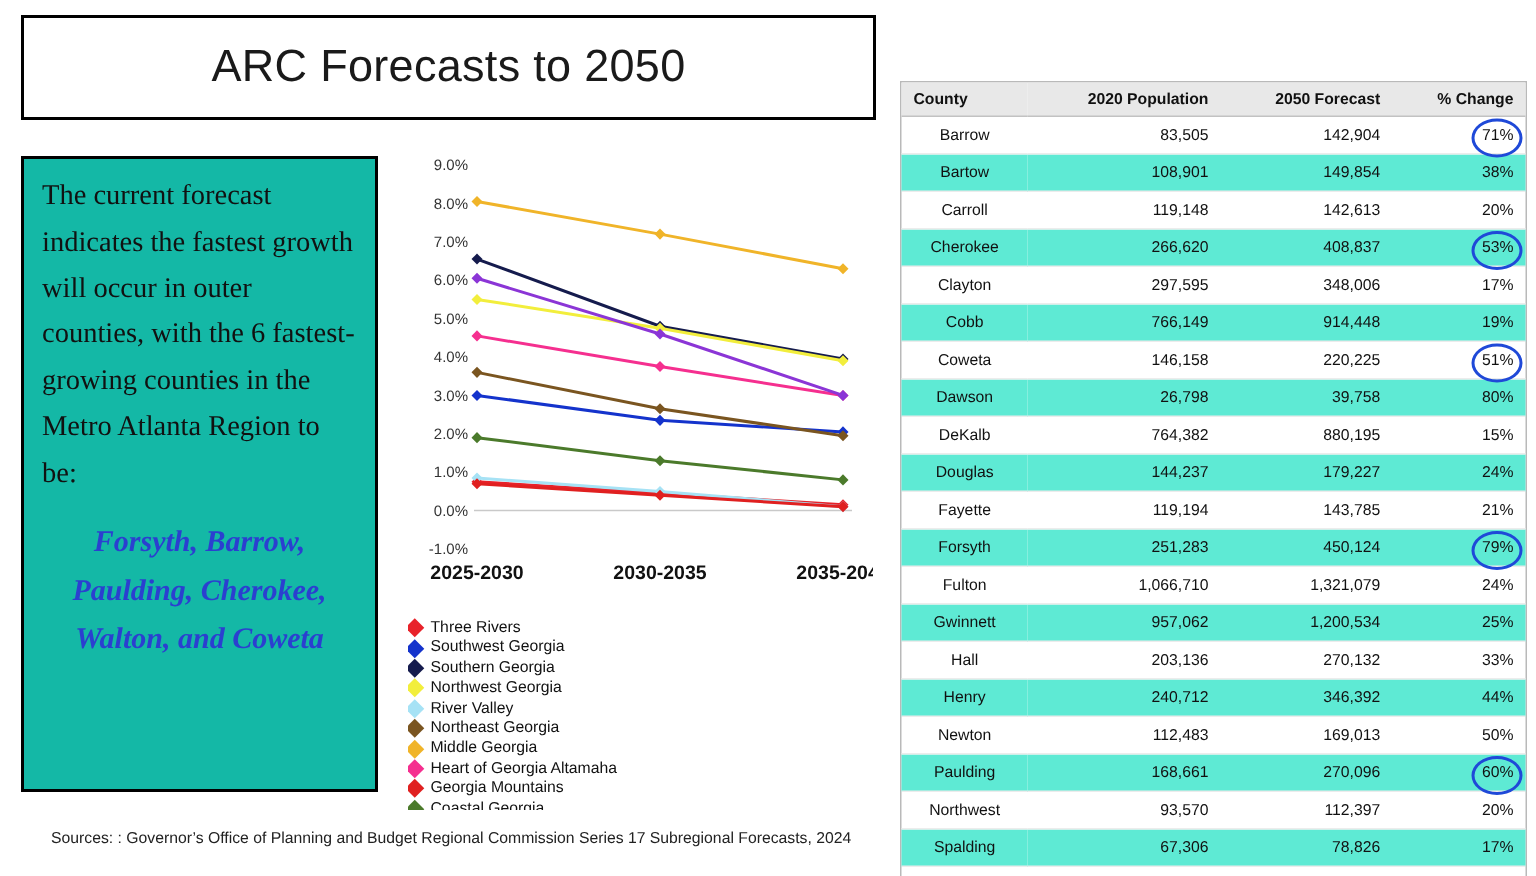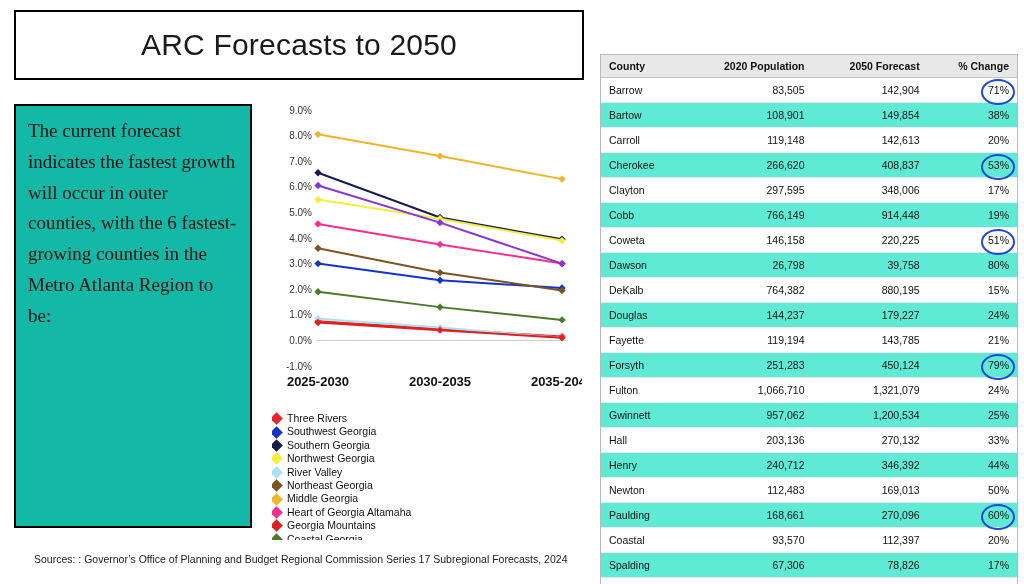--- a/index.html
+++ b/index.html
@@ -67,21 +67,21 @@
   thead th{
     background:#e8e8e8;color:#111;font-weight:bold;
     border-bottom:1px solid #c2c2c2;
     padding:5px 8px;font-size:10.5px;
   }
   thead th.c{text-align:right;}
   thead th.l{text-align:left;}
   tbody td{
     padding:4px 8px;border-bottom:1px solid #ececec;height:16px;
   }
-  tbody td.l{text-align:left;}
+  tbody td.l{text-align:center;}
   tbody td.r{text-align:right;}
   tbody tr.alt{background:#5eead4;}
   tbody tr.total td{font-weight:normal;border-top:1px solid #c7c7c7;background:#fff;}
   .pct-wrap{position:relative;display:inline-block;min-width:26px;text-align:right;}
   .circled{
     display:inline-block;position:relative;
   }
   .circled::after{
     content:"";position:absolute;left:50%;top:50%;
     width:30px;height:22px;margin-left:-15px;margin-top:-11px;
@@ -93,20 +93,21 @@
 <body>
 
 <div id="left-panel">
 
   <div id="title-box">
     <div id="title-text">ARC Forecasts to 2050</div>
   </div>
 
   <div id="narrative-box">
     <span id="narrative-text">The current forecast indicates the fastest growth will occur in outer counties, with the 6 fastest-growing counties in the Metro Atlanta Region to be:</span>
+    <span id="narrative-highlight">Forsyth, Barrow, Paulding, Cherokee, Walton, and Coweta</span>
   </div>
 
   <div id="chart-area">
     <svg id="chart-svg" width="320" height="310" viewBox="0 0 320 310">
       <g id="chart-gridlabels">
           <text x="50" y="273.5" text-anchor="end" font-size="10" fill="#333" font-family="&quot;Liberation Sans&quot;, sans-serif">-1.0%</text>
           <text x="50" y="247.9" text-anchor="end" font-size="10" fill="#333" font-family="&quot;Liberation Sans&quot;, sans-serif">0.0%</text>
           <text x="50" y="222.3" text-anchor="end" font-size="10" fill="#333" font-family="&quot;Liberation Sans&quot;, sans-serif">1.0%</text>
           <text x="50" y="196.7" text-anchor="end" font-size="10" fill="#333" font-family="&quot;Liberation Sans&quot;, sans-serif">2.0%</text>
           <text x="50" y="171.1" text-anchor="end" font-size="10" fill="#333" font-family="&quot;Liberation Sans&quot;, sans-serif">3.0%</text>
@@ -335,21 +336,21 @@
           <td class="r">169,013</td>
           <td class="r"><span class="pct-wrap">50%</span></td>
         </tr>
         <tr class="alt">
           <td class="l">Paulding</td>
           <td class="r">168,661</td>
           <td class="r">270,096</td>
           <td class="r"><span class="pct-wrap circled">60%</span></td>
         </tr>
         <tr>
-          <td class="l">Coastal</td>
+          <td class="l">Northwest</td>
           <td class="r">93,570</td>
           <td class="r">112,397</td>
           <td class="r"><span class="pct-wrap">20%</span></td>
         </tr>
         <tr class="alt">
           <td class="l">Spalding</td>
           <td class="r">67,306</td>
           <td class="r">78,826</td>
           <td class="r"><span class="pct-wrap">17%</span></td>
         </tr>

